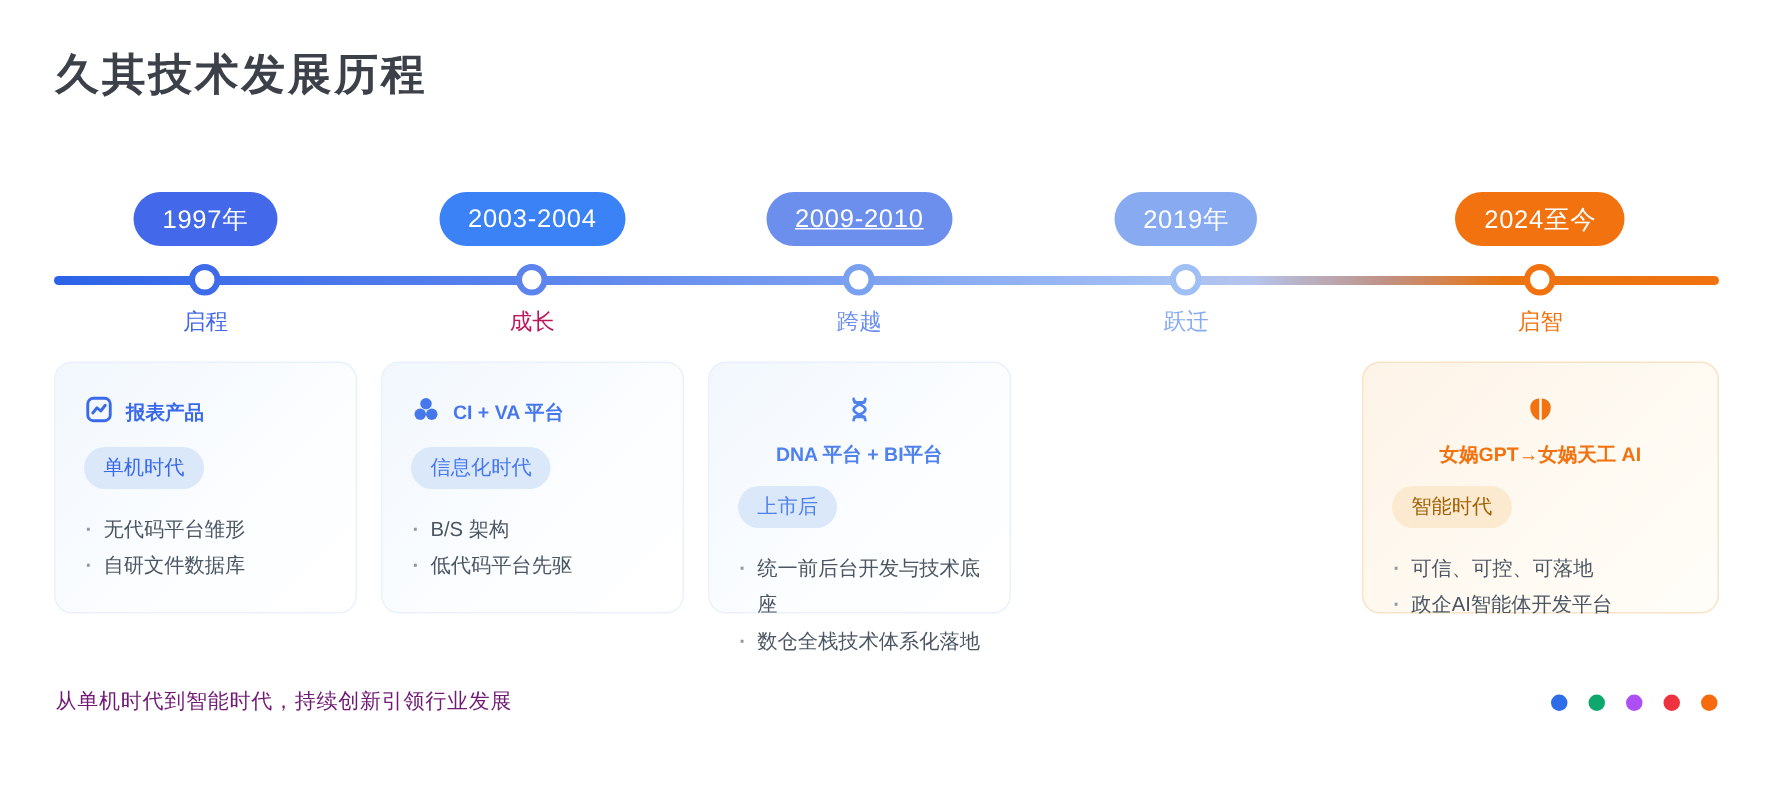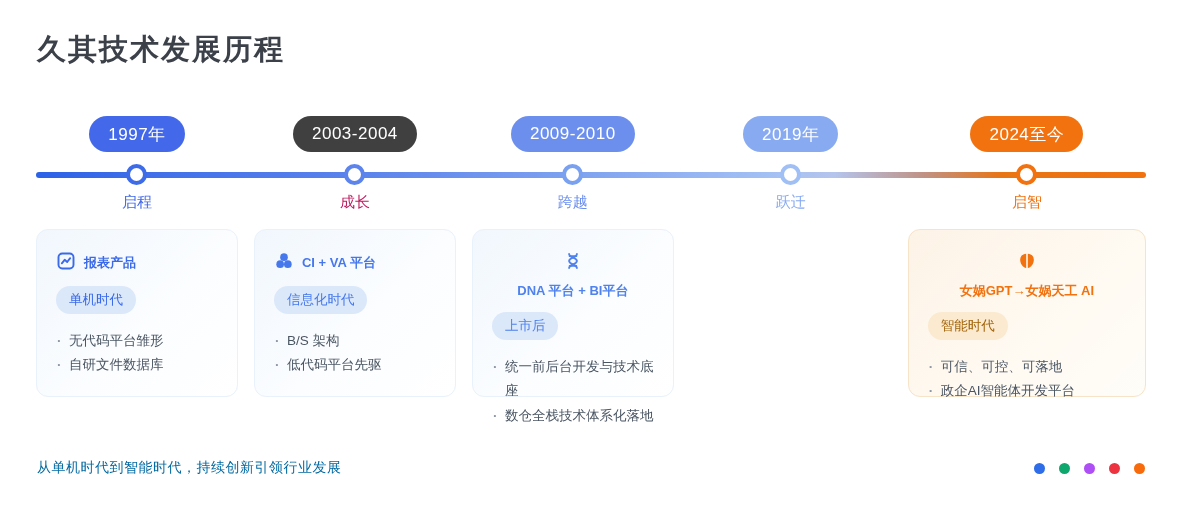--- a/index.html
+++ b/index.html
@@ -2,21 +2,21 @@
 <html><head>
 <meta charset="utf-8">
 <style>
   * { margin:0; padding:0; box-sizing:border-box; }
   html,body { background:#ffffff; }
   body { font-family:"Liberation Sans","DejaVu Sans",sans-serif; }
   .page { position:relative; width:1179px; height:525px; background:#ffffff; overflow:hidden; }
 
   .page-title { position:absolute; left:37px; top:30px; font-size:29px; font-weight:700; color:#3b4049; letter-spacing:2px; }
 
-  .stages { position:absolute; left:36px; top:116px; width:1110px; }
+  .stages { position:absolute; left:36px; top:128px; width:1110px; }
   .track { position:absolute; left:0; right:0; top:56px; height:6px; border-radius:3px; z-index:1;
     background:linear-gradient(90deg,#2b62e7 0%,#3e6ee9 9%,#5a83ec 29%,#7da1f0 48%,#a3c0f4 66%,#b5c4ec 72%,#c09184 80%,#e87513 87%,#f1720f 100%); }
   .cols { display:flex; gap:16px; position:relative; }
   .col { flex:1; display:flex; flex-direction:column; align-items:center; }
   .col.wide { flex:1.18; }
 
   .pill { height:36px; padding:0 19px; border-radius:18px; display:flex; align-items:center; justify-content:center;
     color:#ffffff; font-size:17px; font-weight:500; letter-spacing:.5px; }
   .node { width:21px; height:21px; border-radius:50%; background:#ffffff; margin:12px 0 5px; z-index:2; }
   .stage-label { font-size:15px; font-weight:500; margin-top:3px; }
@@ -30,31 +30,31 @@
   .era-badge { display:inline-block; margin-top:12px; padding:5px 13px; border-radius:14px; font-size:13.5px; font-weight:500; }
   .era-badge.blue-badge { background:#dbe8fa; }
   .era-badge.orange-badge { background:#fbead0; color:#ef7a12; }
   .bullets { list-style:none; margin-top:15px; }
   .bullets li { position:relative; padding-left:13px; font-size:13.5px; color:#4b5663; line-height:1.8; }
   .bullets li::before { content:"·"; position:absolute; left:1px; color:#8d97a5; font-weight:700; }
 
   
   .s1 .pill{background:#4368e9;} .s1 .node{border:4.5px solid #3e6ce9;} .s1 .stage-label{color:#4368e9;}
   .s1 .card-title-row{color:#3a6aea;} .s1 .era-badge{color:#3a6aea;}
-  .s2 .pill{background:#404040;} .s2 .node{border:4.5px solid #5c84ec;} .s2 .stage-label{color:#be185d;}
+  .s2 .pill{background:#3b82f6;} .s2 .node{border:4.5px solid #5c84ec;} .s2 .stage-label{color:#be185d;}
   .s2 .card-title-row{color:#4678ec;} .s2 .era-badge{color:#4678ec;}
-  .s3 .pill{background:#6c8fee;} .s3 .node{border:4.5px solid #7aa0f0;} .s3 .stage-label{color:#6c8fee;}
+  .s3 .pill{background:#6c8fee;text-decoration:underline;} .s3 .node{border:4.5px solid #7aa0f0;} .s3 .stage-label{color:#6c8fee;}
   .s3 .card-title-row{color:#4f82ed;flex-direction:column;} .s3 .era-badge{color:#4f82ed;}
   .s4 .pill{background:#87aaf1;} .s4 .node{border:4.5px solid #a0bff4;} .s4 .stage-label{color:#87aaf1;}
   .s4 .card-title-row{color:#5c8cef;} .s4 .era-badge{color:#5c8cef;}
   .s5 .pill{background:#f1720f;} .s5 .node{border:4.5px solid #f1720f;} .s5 .stage-label{color:#f1720f;}
   .s5 .card-title-row{color:#f1720f;flex-direction:column;} .s5 .era-badge{color:#a16207;}
 
   .footer { position:absolute; left:37px; right:34px; bottom:48px; display:flex; align-items:center; justify-content:space-between; }
-  .footer-text { font-size:14px; color:#0369a1; letter-spacing:.5px; }
+  .footer-text { font-size:14px; color:#701a75; letter-spacing:.5px; }
   .footer-dots { display:flex; gap:14px; }
   .dot { width:11px; height:11px; border-radius:50%; }
 </style>
 </head>
 <body>
 
 <div class="page">
 
   <h1 class="page-title">久其技术发展历程</h1>
 

